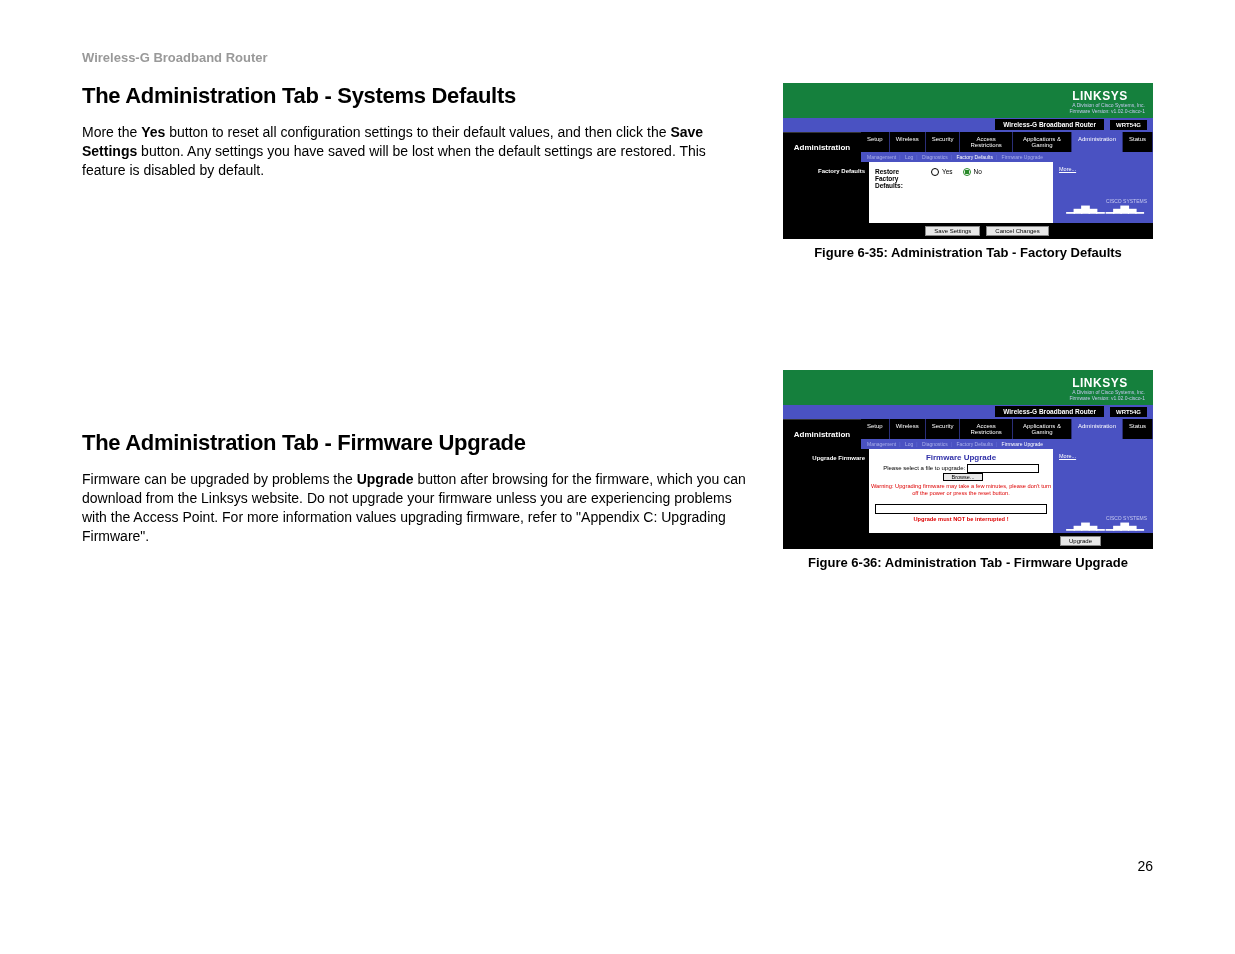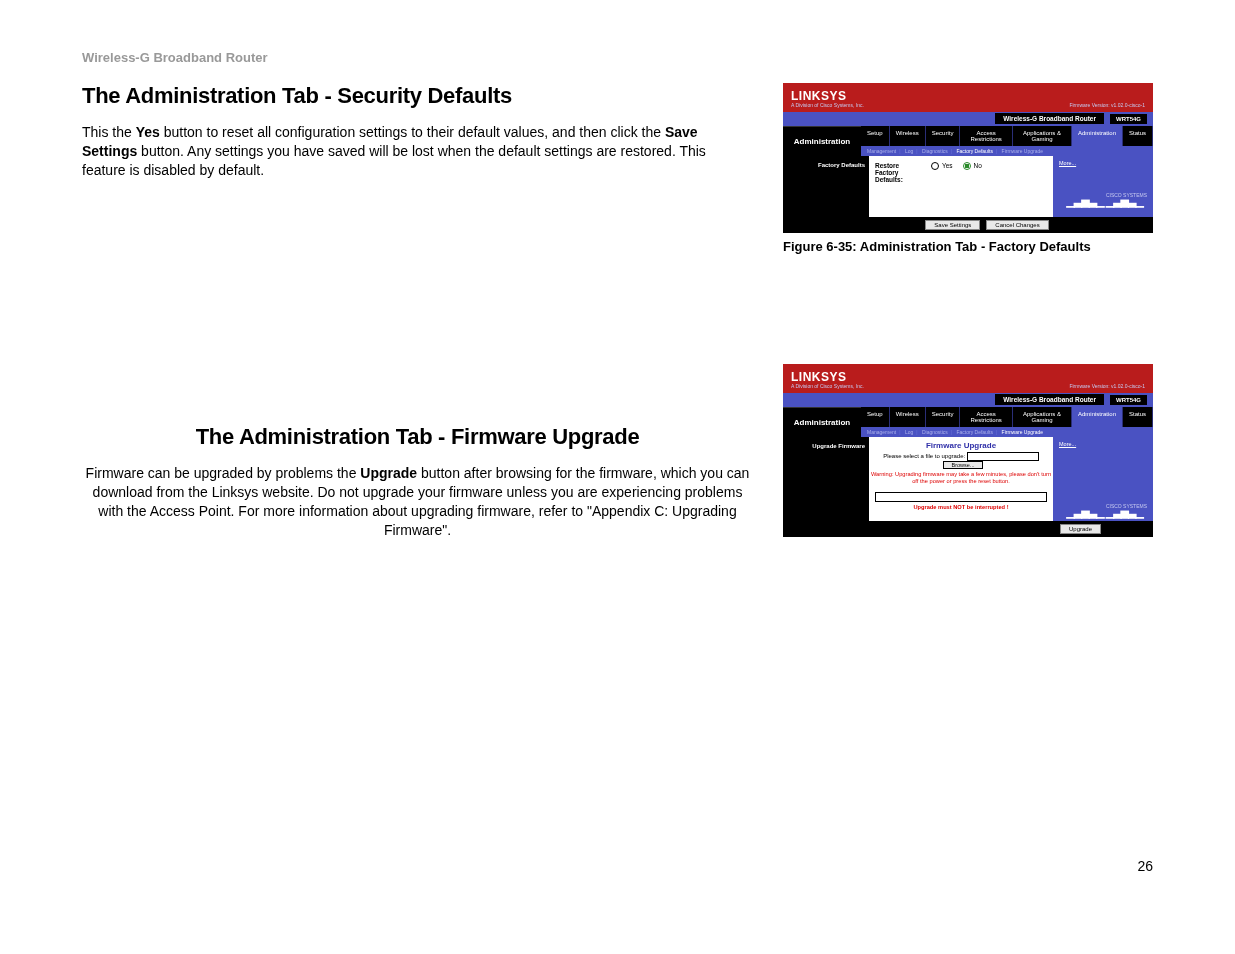--- a/index.html
+++ b/index.html
@@ -34,44 +34,45 @@
     margin: 0 0 14px 0;
     letter-spacing: -0.3px;
   }
   p.body {
     font-size: 14px;
     line-height: 1.35;
     margin: 0;
   }
   .bold { font-weight: bold; }
   .caption {
-    text-align: left;
+    text-align: center;
     font-size: 13px;
     font-weight: bold;
     margin-top: 6px;
   }
   .page-number {
     position: absolute;
     right: 82px;
     bottom: 80px;
     font-size: 14px;
   }
 
   
   .fig {
     width: 370px;
     font-family: Arial, sans-serif;
   }
   .hdr-bar {
-    background: #b91c1c;
+    background: #15803d;
     color: #fff;
     display: flex;
     justify-content: space-between;
     align-items: flex-end;
     padding: 6px 8px 4px 8px;
+    flex-direction: column;
   }
   .logo { font-size: 12px; font-weight: 900; letter-spacing: 0.5px; }
   .logo-sub { font-size: 5px; color: #c6c9f0; line-height: 1; }
   .fw-ver { font-size: 5px; color: #c6c9f0; }
   .product-row {
     background: #4a52c2;
     display: flex;
     justify-content: flex-end;
     align-items: center;
     gap: 6px;
@@ -186,23 +187,23 @@
   .sp { height: 110px; }
 </style>
 </head>
 <body>
 
 <div class="page">
   <div class="doc-header">Wireless-G Broadband Router</div>
 
   <div class="content-row">
     <div class="text-col">
-      <h2 class="section-title">The Administration Tab - Security Defaults</h2>
+      <h2 class="section-title">The Administration Tab - Systems Defaults</h2>
       <p class="body">
-        <span>This the </span><span class="bold">Yes</span><span> button to reset all configuration settings to their default values, and then click the </span><span class="bold">Save Settings</span><span> button. Any settings you have saved will be lost when the default settings are restored. This feature is disabled by default.</span>
+        <span>More the </span><span class="bold">Yes</span><span> button to reset all configuration settings to their default values, and then click the </span><span class="bold">Save Settings</span><span> button. Any settings you have saved will be lost when the default settings are restored. This feature is disabled by default.</span>
       </p>
     </div>
 
     <div class="fig-col">
 
       <div class="fig">
         <div class="hdr-bar">
           <div>
             <div class="logo">LINKSYS</div>
             <div class="logo-sub">A Division of Cisco Systems, Inc.</div>
@@ -264,24 +265,24 @@
           <div style="width:40px;"></div>
         </div>
       </div>
       <div class="caption">Figure 6-35: Administration Tab - Factory Defaults</div>
     </div>
   </div>
 
   <div class="sp"></div>
 
   <div class="content-row">
-    <div class="text-col" style="padding-top:60px;text-align:center;">
+    <div class="text-col" style="padding-top:60px;">
       <h2 class="section-title">The Administration Tab - Firmware Upgrade</h2>
       <p class="body">
-        <span>Firmware can be upgraded by problems the </span><span class="bold">Upgrade</span><span> button after browsing for the firmware, which you can download from the Linksys website. Do not upgrade your firmware unless you are experiencing problems with the Access Point. For more information about upgrading firmware, refer to "Appendix C: Upgrading Firmware".</span>
+        <span>Firmware can be upgraded by problems the </span><span class="bold">Upgrade</span><span> button after browsing for the firmware, which you can download from the Linksys website. Do not upgrade your firmware unless you are experiencing problems with the Access Point. For more information values upgrading firmware, refer to "Appendix C: Upgrading Firmware".</span>
       </p>
     </div>
 
     <div class="fig-col">
 
       <div class="fig">
         <div class="hdr-bar">
           <div>
             <div class="logo">LINKSYS</div>
             <div class="logo-sub">A Division of Cisco Systems, Inc.</div>
@@ -338,18 +339,19 @@
           </div>
         </div>
         <div class="footer-black">
           <div class="leftpad"></div>
           <div class="footer-btns" style="justify-content:flex-end; padding-right:12px;">
             <div class="btn">Upgrade</div>
           </div>
           <div style="width:40px;"></div>
         </div>
       </div>
+      <div class="caption">Figure 6-36: Administration Tab - Firmware Upgrade</div>
     </div>
   </div>
 
 </div>
 
 <div class="page-number">26</div>
 
 </body></html>

